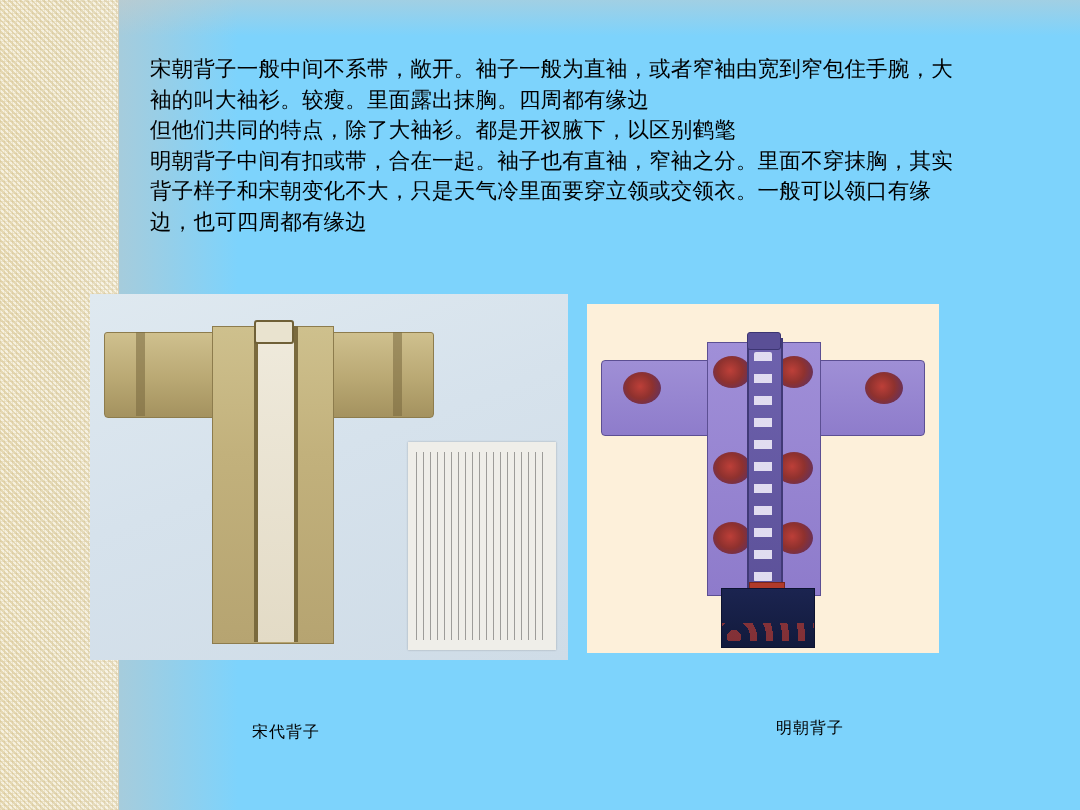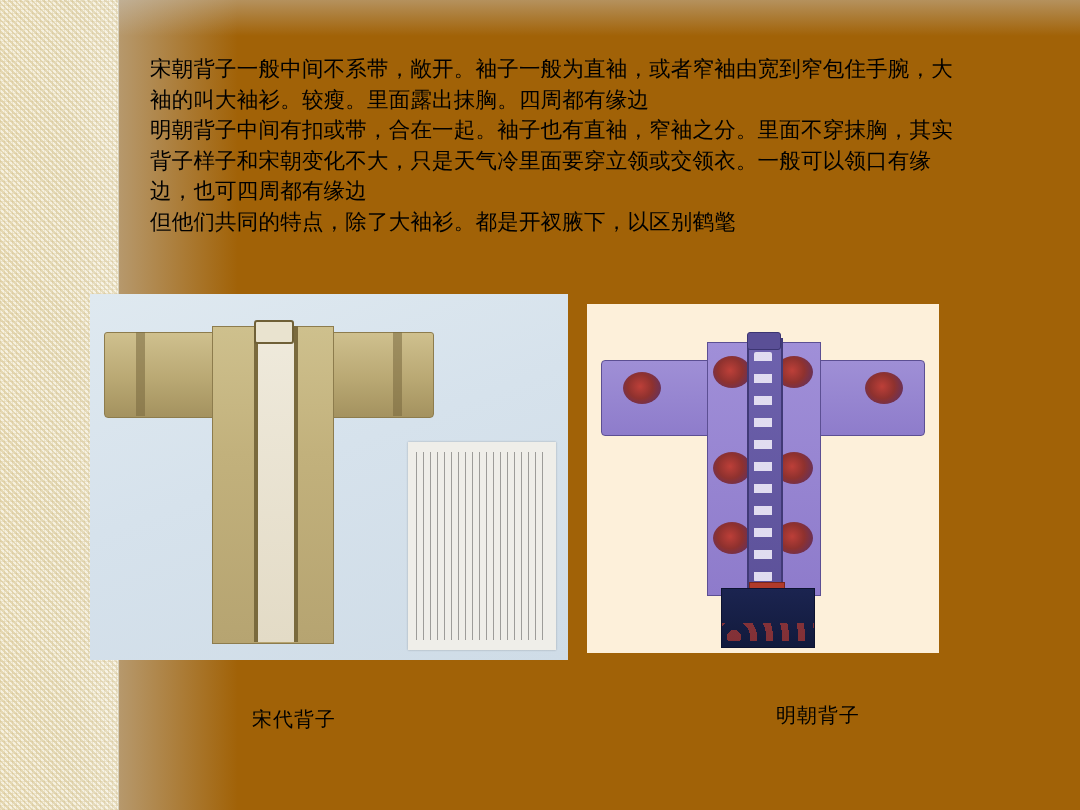--- a/index.html
+++ b/index.html
@@ -10,21 +10,21 @@
     width: 1080px;
     height: 810px;
     font-family: "DejaVu Sans", "Liberation Sans", sans-serif;
     background: #ffffff;
     overflow: hidden;
   }
   .slide {
     position: relative;
     width: 1080px;
     height: 810px;
-    background: #a16207;
+    background: #7dd3fc;
     overflow: hidden;
   }
   
   .left-band {
     position: absolute;
     left: 0;
     top: 0;
     width: 118px;
     height: 810px;
     background:
@@ -92,23 +92,24 @@
     left: 587px;
     top: 304px;
     width: 352px;
     height: 349px;
     background: #fcefd8;
     overflow: hidden;
   }
 
   .caption {
     position: absolute;
-    font-size: 20px;
+    font-size: 16px;
     color: #000;
     letter-spacing: 1px;
+    margin-top: 16px;
   }
   .caption-left {
     left: 252px;
     top: 706px;
   }
   .caption-right {
     left: 776px;
     top: 702px;
     text-align: right;
   }
@@ -295,22 +296,22 @@
 <div class="slide">
 
   <div class="left-band">
     <div class="left-band-inner"></div>
   </div>
   <div class="band-shadow"></div>
   <div class="band-top-fade"></div>
 
   <div class="body-text">
     <p>宋朝背子一般中间不系带，敞开。袖子一般为直袖，或者窄袖由宽到窄包住手腕，大袖的叫大袖衫。较瘦。里面露出抹胸。四周都有缘边</p>
+    <p>但他们共同的特点，除了大袖衫。都是开衩腋下，以区别鹤氅</p>
     <p>明朝背子中间有扣或带，合在一起。袖子也有直袖，窄袖之分。里面不穿抹胸，其实背子样子和宋朝变化不大，只是天气冷里面要穿立领或交领衣。一般可以领口有缘边，也可四周都有缘边</p>
-    <p>但他们共同的特点，除了大袖衫。都是开衩腋下，以区别鹤氅</p>
   </div>
 
   <div class="figure-left">
     <div class="song-photo">
       <div class="song-robe">
         <div class="robe-sleeve left"></div>
         <div class="robe-sleeve right"></div>
         <div class="sleeve-band l"></div>
         <div class="sleeve-band r"></div>
         <div class="robe-body"></div>

